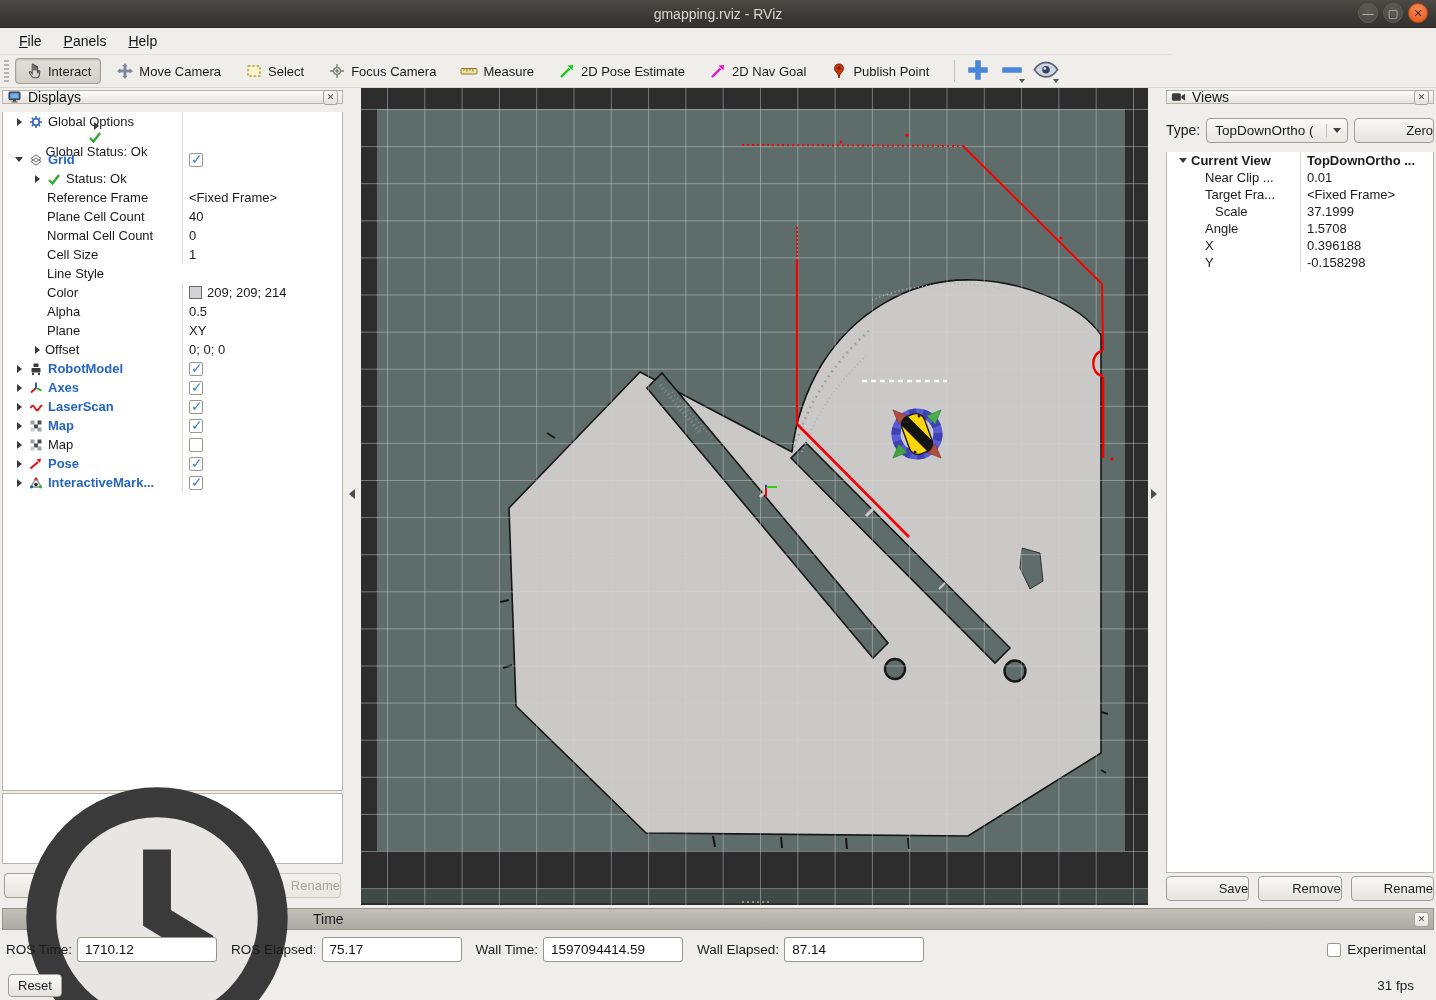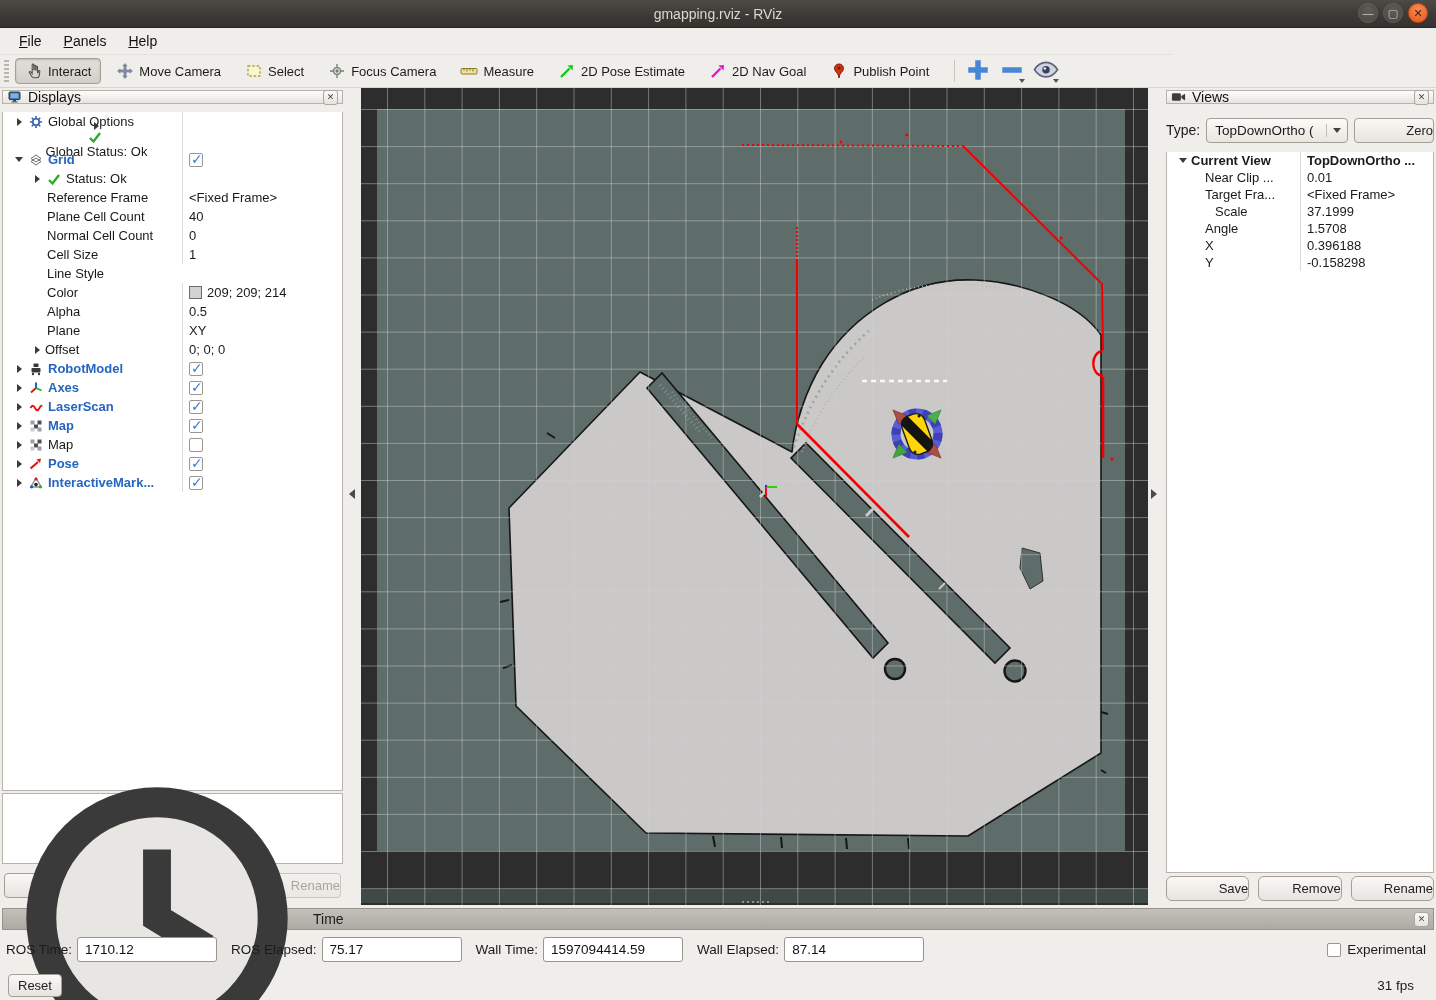--- a/index.html
+++ b/index.html
@@ -86,21 +86,21 @@
   #views-combo { flex:1; height:25px; border:1px solid #a39f96; border-radius:4px; background:linear-gradient(#fbfaf8,#e9e6e1);
     display:flex; align-items:center; padding:0 4px 0 8px; font-size:13.5px; overflow:hidden; white-space:nowrap; }
   #views-combo .caret { margin-left:auto; border-left:1px solid #c2beb7; padding:4px 2px 4px 6px; }
   #views-combo .caret::after { content:''; display:block; border-top:5px solid #45423d; border-left:4px solid transparent; border-right:4px solid transparent; }
   #views-zero { width:80px; height:25px; }
   #views-tree { position:absolute; left:0; top:62px; width:268px; height:721px; }
   #views-tree .trow { height:17px; }
   #views-tree .tname { width:133px; flex:none; }
   #views-tree .tval { border-left:1px solid #dddad5; }
   #views-btns { position:absolute; left:0px; top:786px; width:268px; display:flex; gap:9px; }
-  #views-btns .btn { flex:1;border-radius:6px; }
+  #views-btns .btn { flex:1; }
 
   
   #time-panel { left:2px; top:908px; width:1432px; height:60px; }
   #time-header { height:22px; background:linear-gradient(#c3c0ba,#adaaa4); border:1px solid #97938c; display:flex; align-items:center; gap:6px; padding:0 4px; font-size:14px; }
   #time-body { position:absolute; top:28px; left:4px; right:4px; height:27px; display:flex; align-items:center; }
   .time-field { display:flex; align-items:center; gap:5px; margin-right:14px; }
   .time-field label { font-size:13.5px; }
   .time-field input { width:140px; height:25px; border:1px solid #99948c; border-radius:3px; padding:0 7px; font-size:13.5px; font-family:inherit; background:#fff; color:#111; }
   #experimental-wrap { margin-left:auto; display:flex; align-items:center; gap:6px; margin-right:4px; }
   #experimental-label { font-size:13.5px; }

